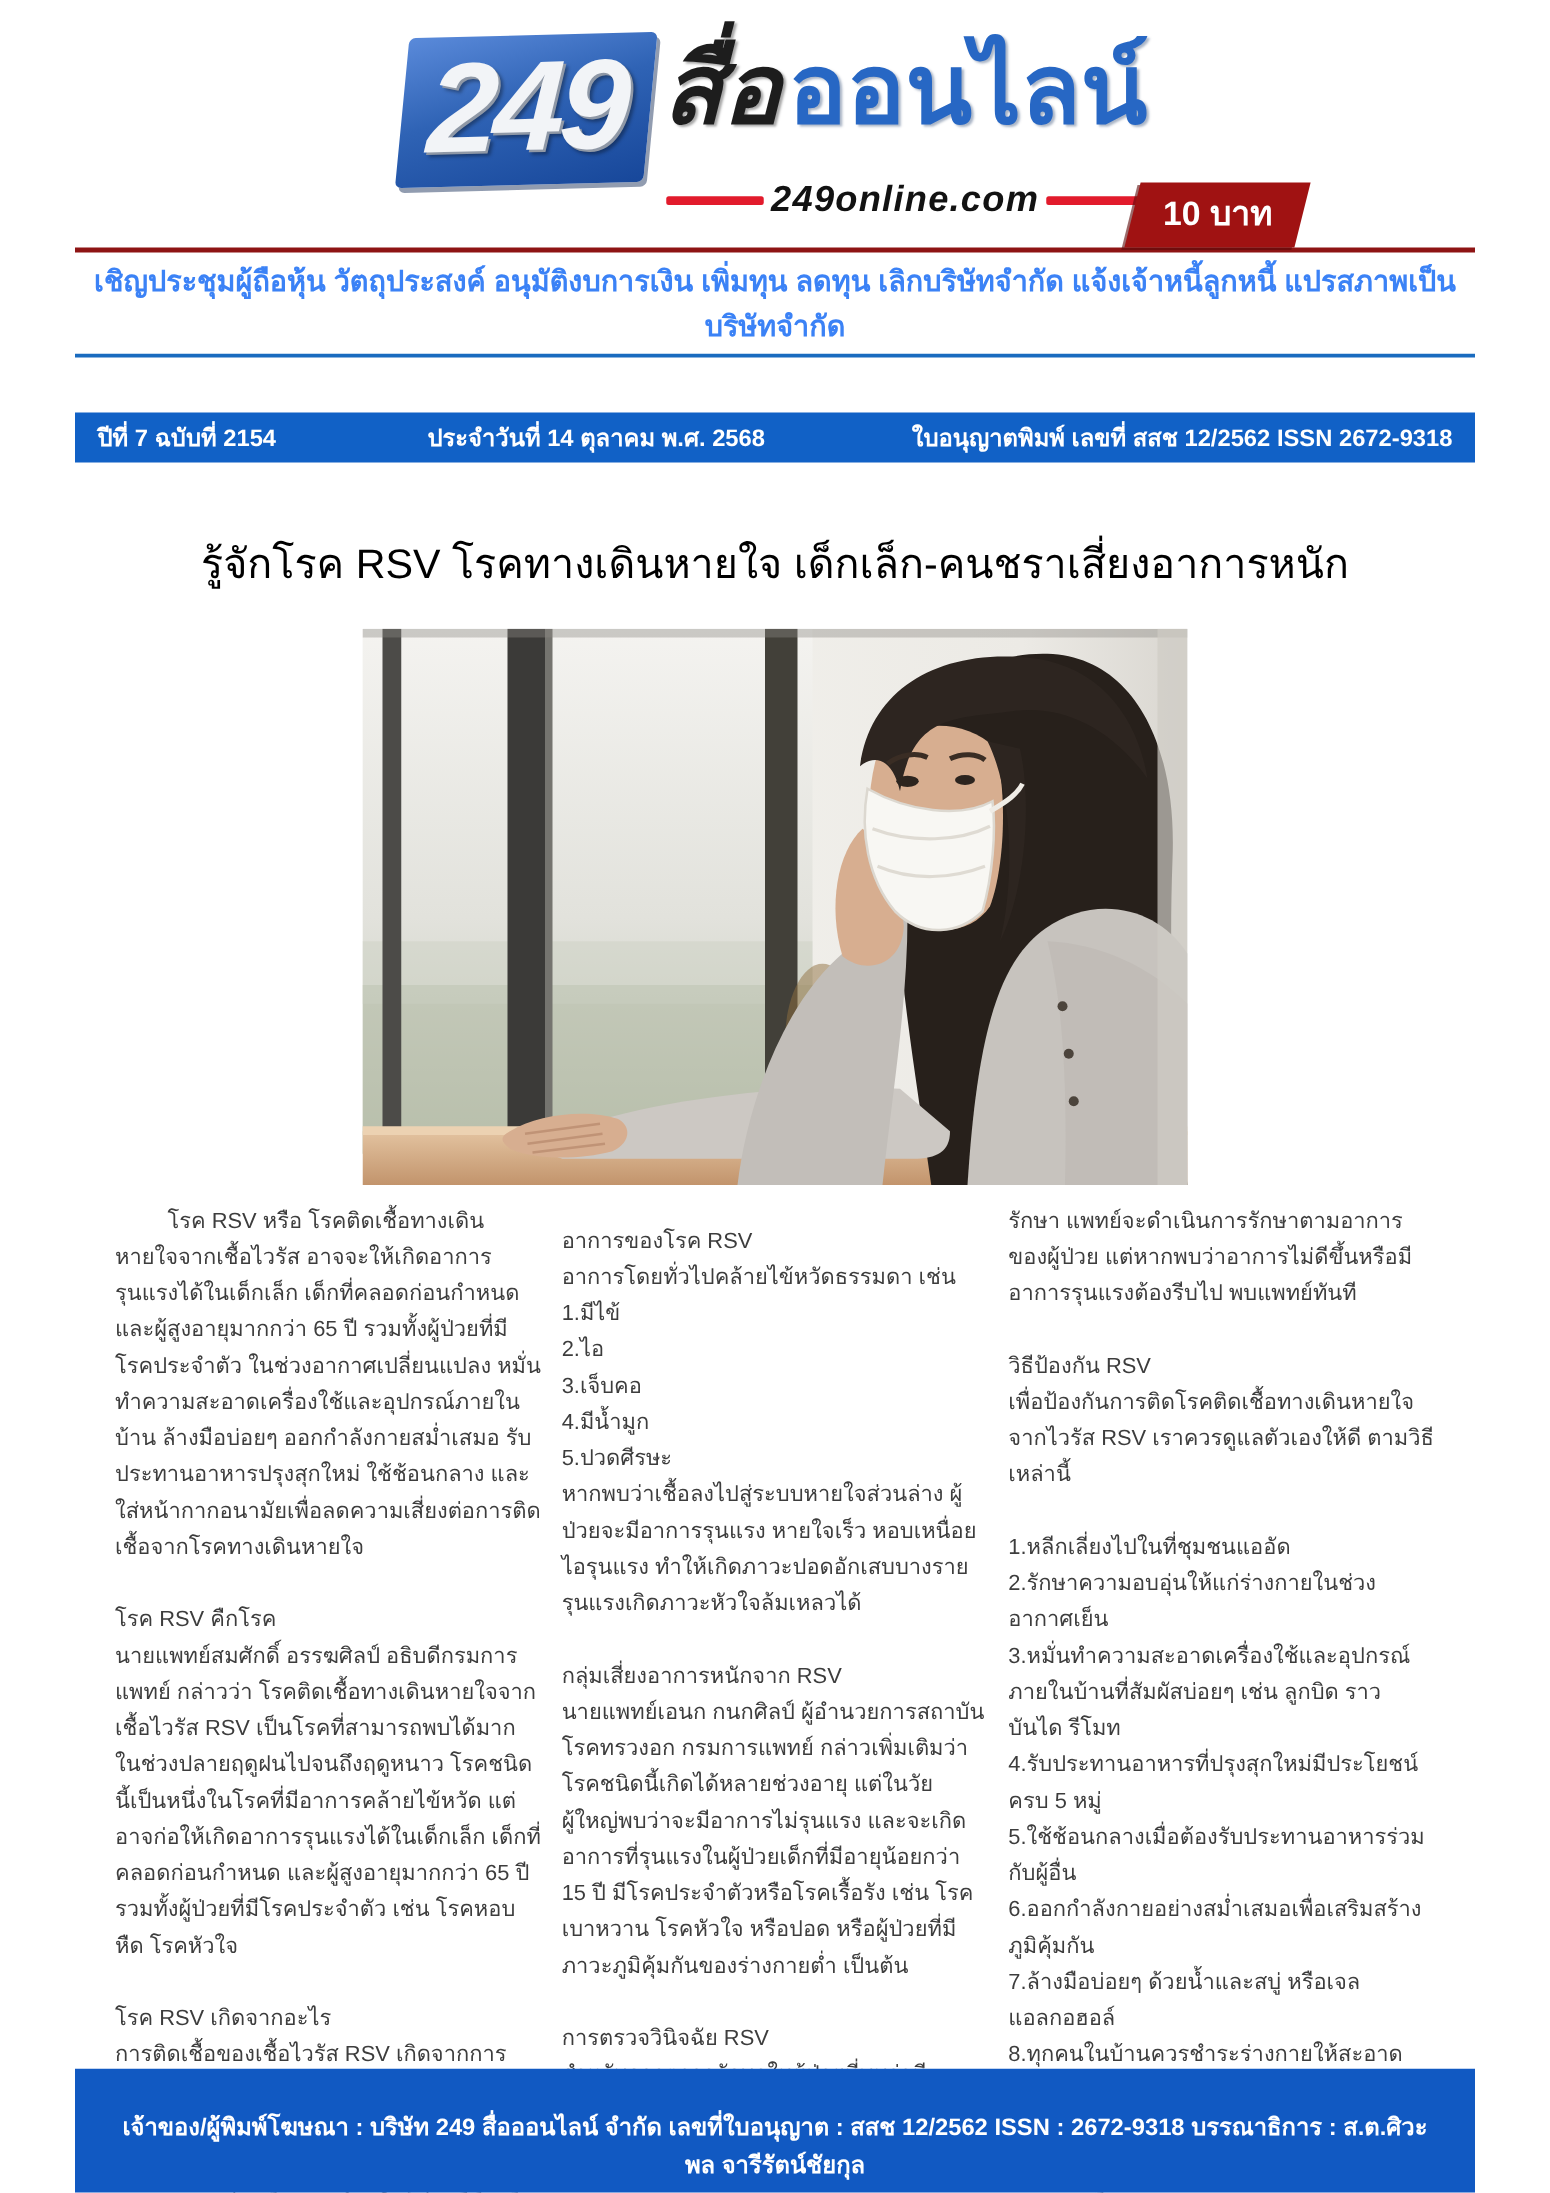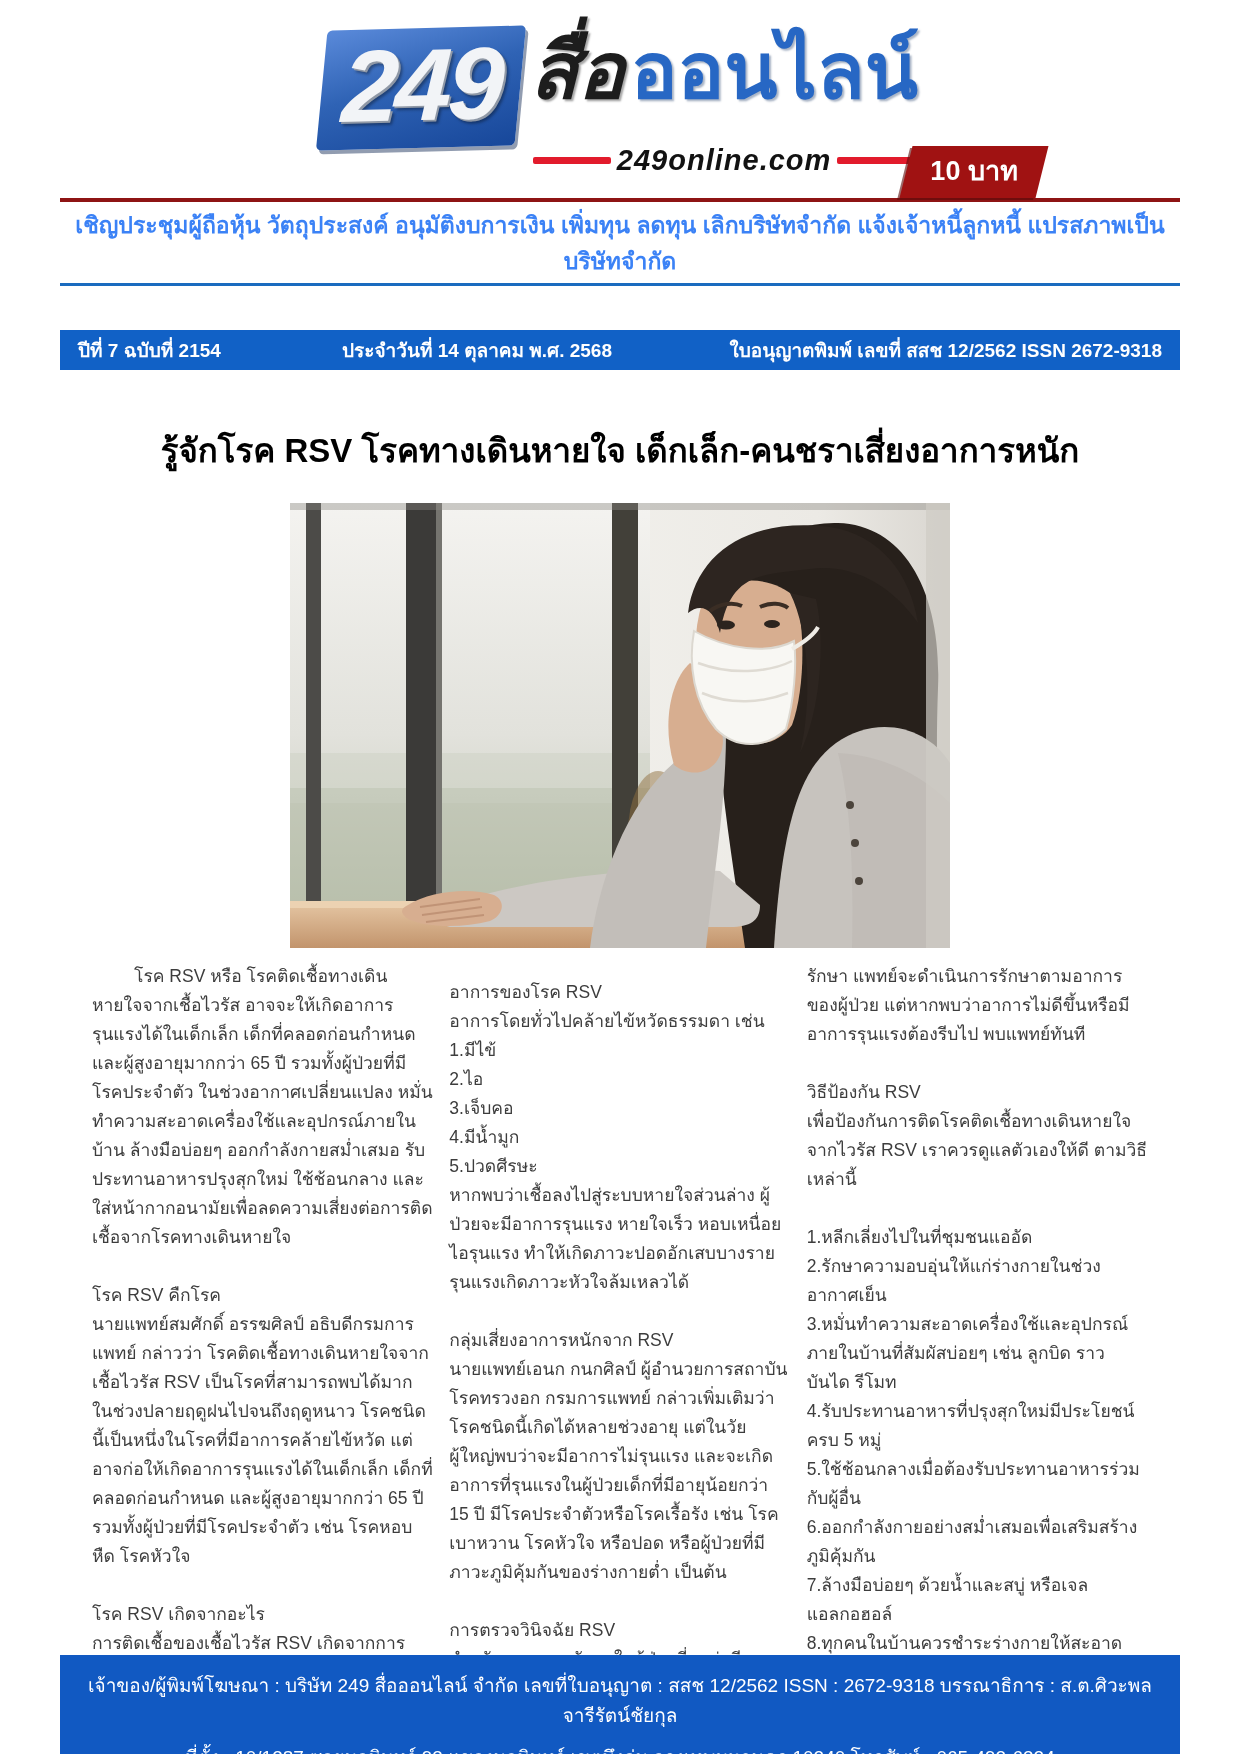--- a/index.html
+++ b/index.html
@@ -50,40 +50,40 @@
   
   .issue-bar {
     margin-top:44px; height:40px; background:#1161c6; color:#ffffff;
     display:flex; align-items:center; padding:0 18px; font-size:19px; font-weight:bold;gap:12px;
   }
   .issue-edition { width:252px; }
   .issue-license { margin-left:auto; }
 
   
   .headline {
-    margin-top:54px; text-align:center; font-size:33px; font-weight:bold;
+    margin-top:54px; text-align:center; font-size:33px; font-weight:normal;
     color:#000; letter-spacing:0;
   }
   .photo { width:660px; height:445px; margin:26px auto 0 auto; display:block; }
 
   .columns { display:flex; gap:16px; padding:0 32px; margin-top:14px; }
   .col { flex:1 1 0; font-size:17.5px; line-height:29px; color:#3d3d3d; }
   .block { margin:0; }
   .b-heading { margin-top:29px; font-weight:normal; font-size:17.5px; }
   .b-heading:first-child { margin-top:16px; }
   .b-para-indent { text-indent:42px; }
   .b-gap { margin-top:29px; }
 
   
   .footer {
     position:absolute; left:60px; right:60px; top:1655px;
     background:#1159c2; color:#ffffff; text-align:center;
     padding:15px 12px 17px 12px; font-size:19px;
   }
-  .footer p { margin:0; }
+  .footer p { margin:16px;font-weight:bold; }
   .footer p + p { margin-top:12px; }
 </style>
 </head>
 <body>
 
 <div class="page">
 
   <div class="masthead">
     <div class="logo-wrap">
       <div class="logo-num-box">

